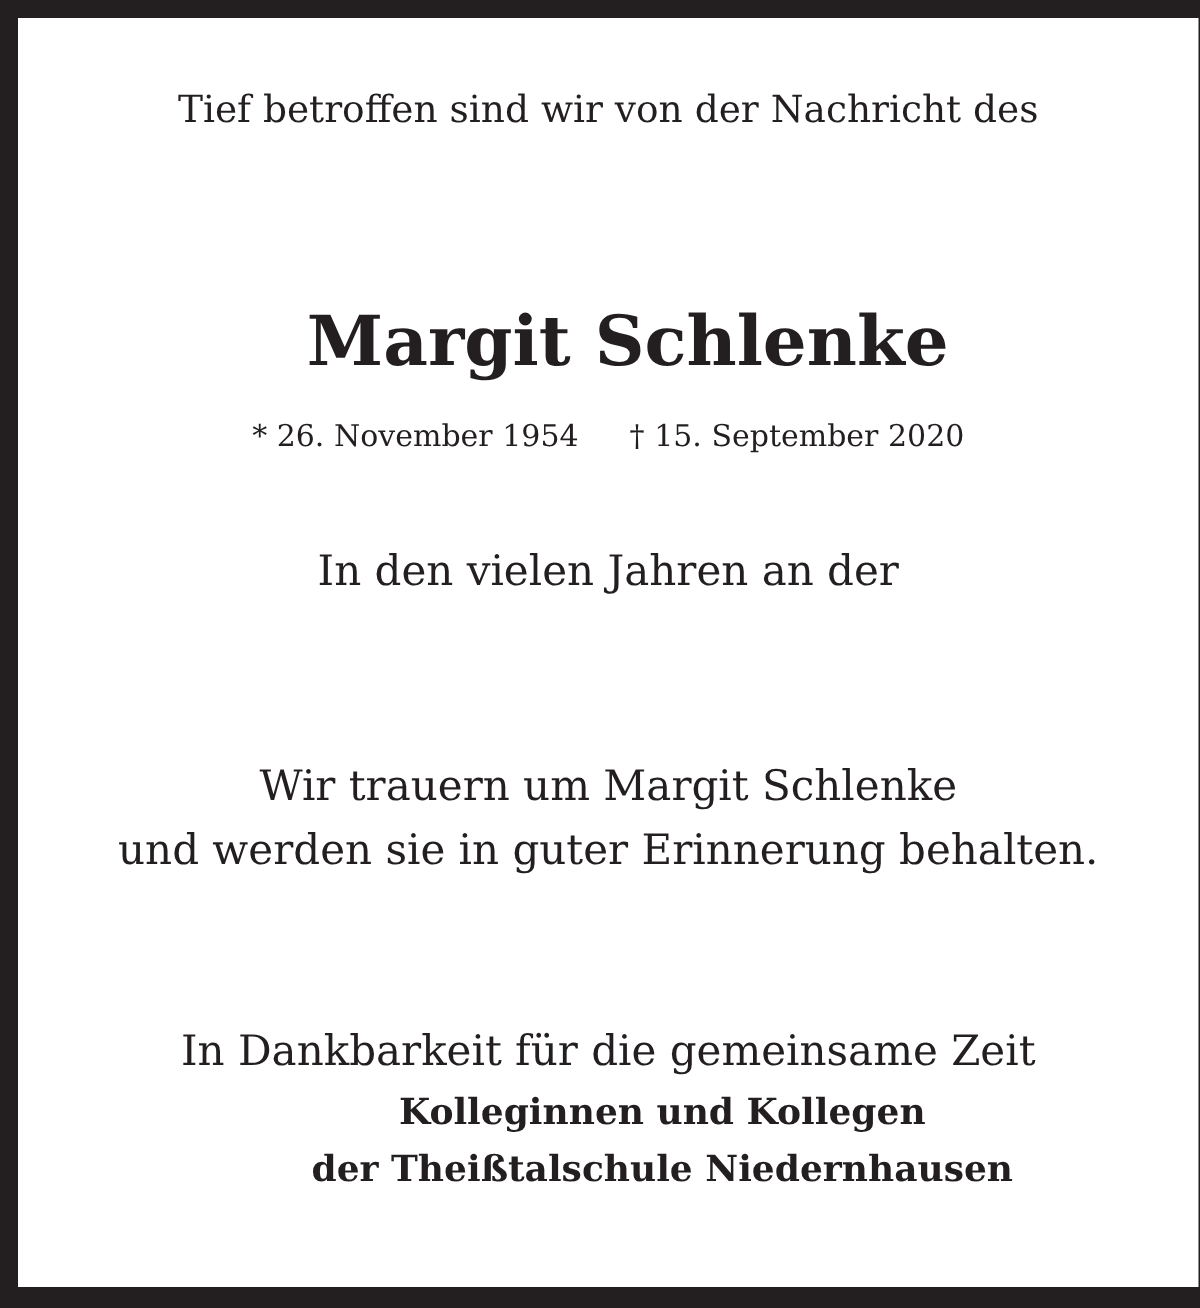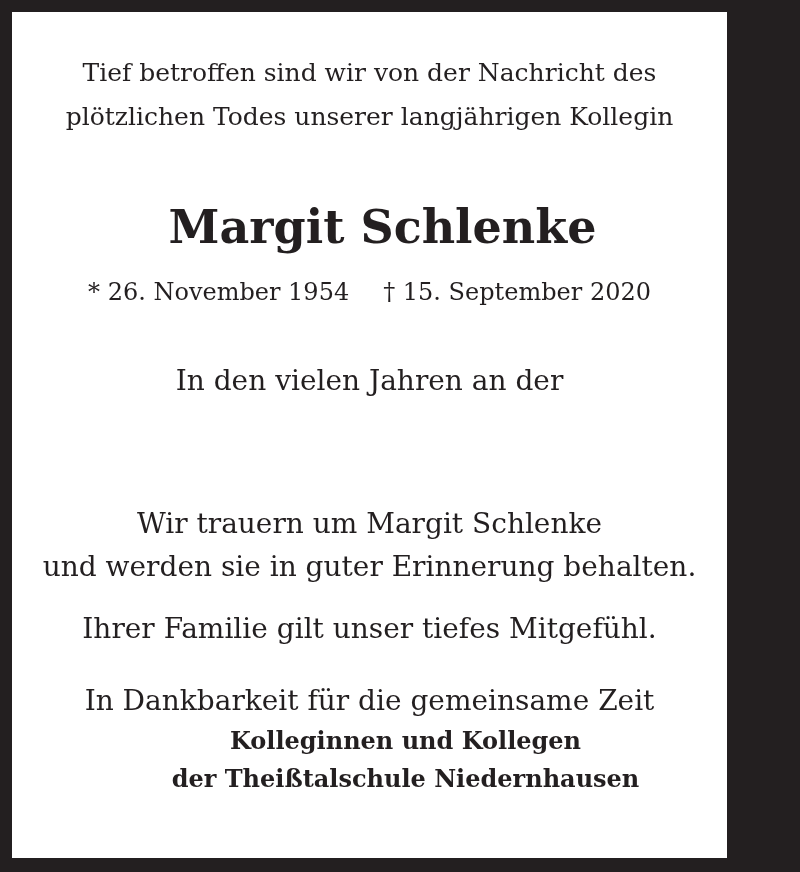--- a/index.html
+++ b/index.html
@@ -1,46 +1,44 @@
 <!DOCTYPE html>
 <html><head>
 <meta charset="utf-8">
 <style>
   html, body { margin:0; padding:0; }
   body { width:800px; height:872px; background:#231f20; position:relative; overflow:hidden; }
   .card {
-    position:absolute; left:12px; top:12px; width:715px; height:846px;
+    position:absolute; left:12px; top:12px; width:787px; height:846px;
     background:#ffffff; color:#231f20;
     font-family:"DejaVu Serif", "Liberation Serif", serif;
   }
   .line { position:absolute; left:0; width:100%; text-align:center; white-space:nowrap; }
   .intro { font-size:25px; }
   .name { font-size:46px; font-weight:bold;margin-left:13px; }
-  .dates { font-size:24px; }
+  .dates { font-size:20px; }
   .body { font-size:28px; }
   .sign { font-size:24px; font-weight:bold;padding-left:36px; }
   .gap { display:inline-block; width:34px; }
 </style>
 </head>
 <body>
 
 <div class="card">
   <div class="line intro" style="top:46px">Tief betroffen sind wir von der Nachricht des</div>
-  <div class="line intro" style="top:90px">plötzlichen Todes unserer langjährigen Kollegin</div>
 
   <div class="line name" style="top:188px">Margit Schlenke</div>
 
   <div class="line dates" style="top:266px">
     <span>* 26. November 1954</span><span class="gap"></span><span>† 15. September 2020</span>
   </div>
 
   <div class="line body" style="top:352px">In den vielen Jahren an der</div>
 
   <div class="line body" style="top:538px">und werden sie in guter Erinnerung behalten.</div>
   <div class="line body" style="top:495px">Wir trauern um Margit Schlenke</div>
 
-  <div class="line body" style="top:600px">Ihrer Familie gilt unser tiefes Mitgefühl.</div>
 
   <div class="line body" style="top:672px">In Dankbarkeit für die gemeinsame Zeit</div>
 
   <div class="line sign" style="top:714px">Kolleginnen und Kollegen</div>
   <div class="line sign" style="top:752px">der Theißtalschule Niedernhausen</div>
 </div>
 
 </body></html>

